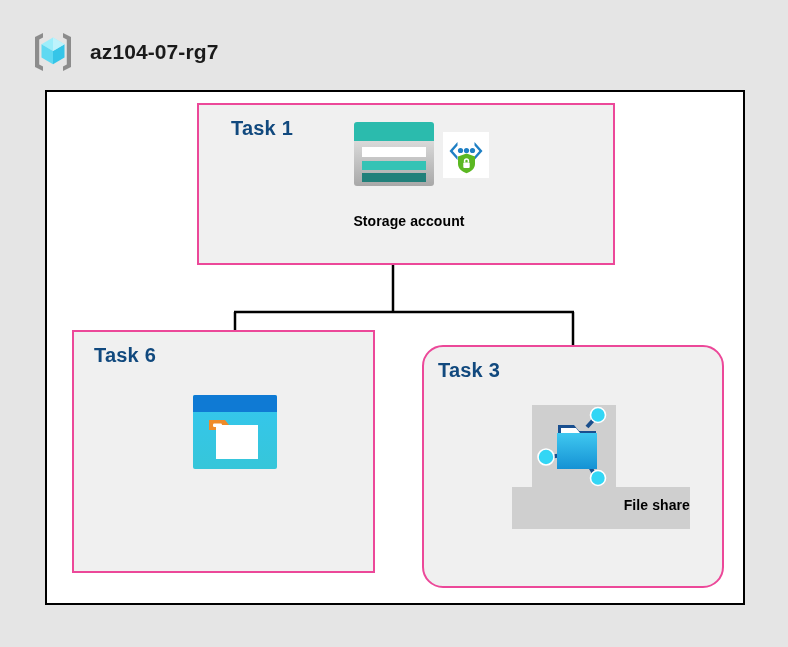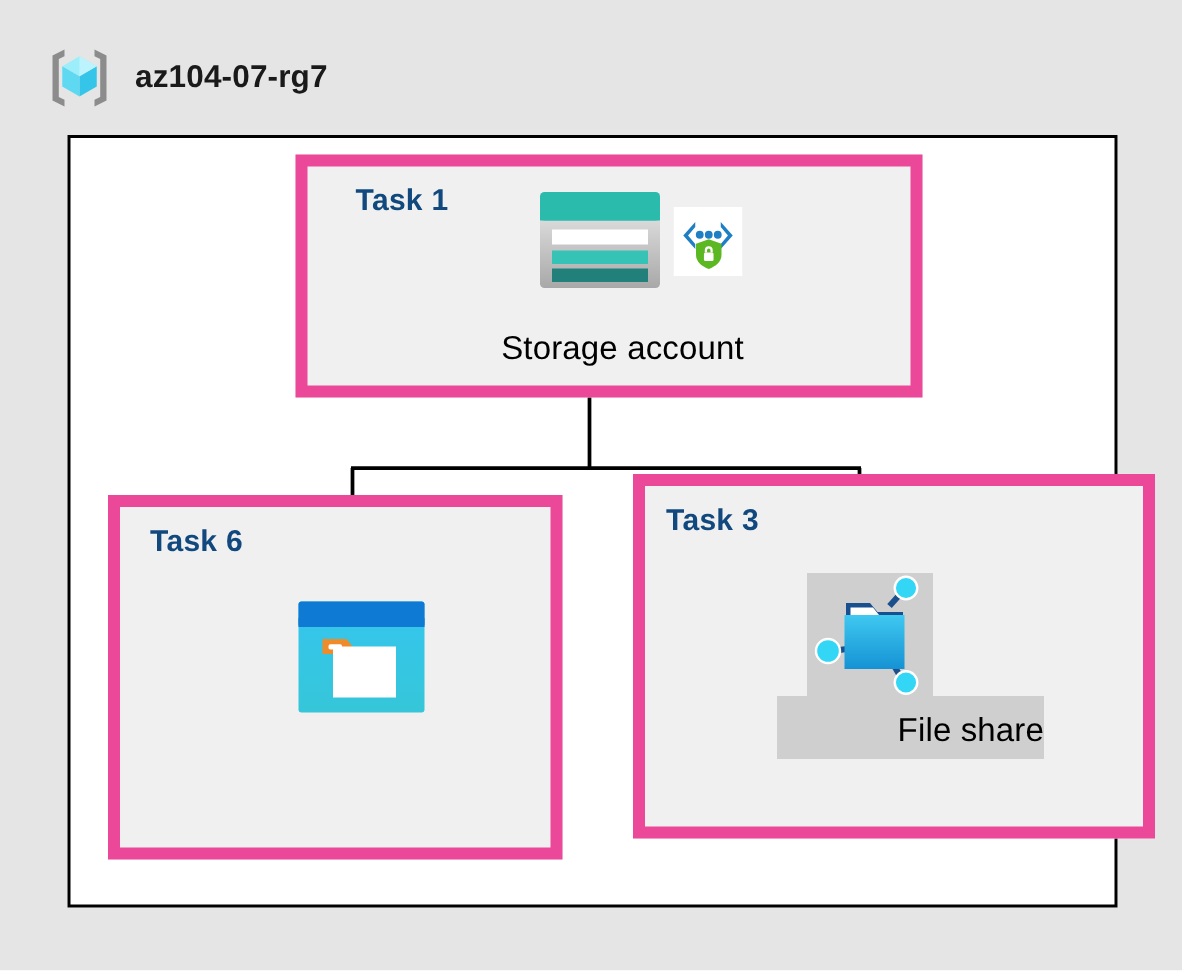--- a/index.html
+++ b/index.html
@@ -54,43 +54,43 @@
     height: 515px;
     border: 2.5px solid #000000;
     background: #ffffff;
     box-sizing: border-box;
   }
 
   
   .task-box {
     position: absolute;
     background: #f0f0f0;
-    border: 8px solid #ec4899;
+    border: 2px solid #ec4899;
     box-sizing: border-box;
   }
   #task-1 { left: 197px; top: 103px; width: 418px; height: 162px; }
   #task-2 { left: 72px;  top: 330px; width: 303px; height: 243px; }
-  #task-3 { left: 422px; top: 316px; width: 348px; height: 243px; }
+  #task-3 { left: 422px; top: 345px; width: 302px; height: 243px; border-radius: 21px; }
 
   .task-label {
     position: absolute;
     font-size: 20px;
     font-weight: bold;
     color: #11497e;
     white-space: nowrap;
     letter-spacing: 0.2px;
   }
   #task-1 .task-label { left: 32px; top: 12px; }
   #task-2 .task-label { left: 20px; top: 12px; }
   #task-3 .task-label { left: 14px; top: 12px; }
 
   .node-caption {
     position: absolute;
-    font-size: 22px;
-    font-weight: normal;
+    font-size: 14px;
+    font-weight: bold;
     color: #000000;
     white-space: nowrap;
     letter-spacing: 0.1px;
   }
 
   
   #storage-node {
     position: absolute;
     left: 0; right: 0;
     top: 16px;

